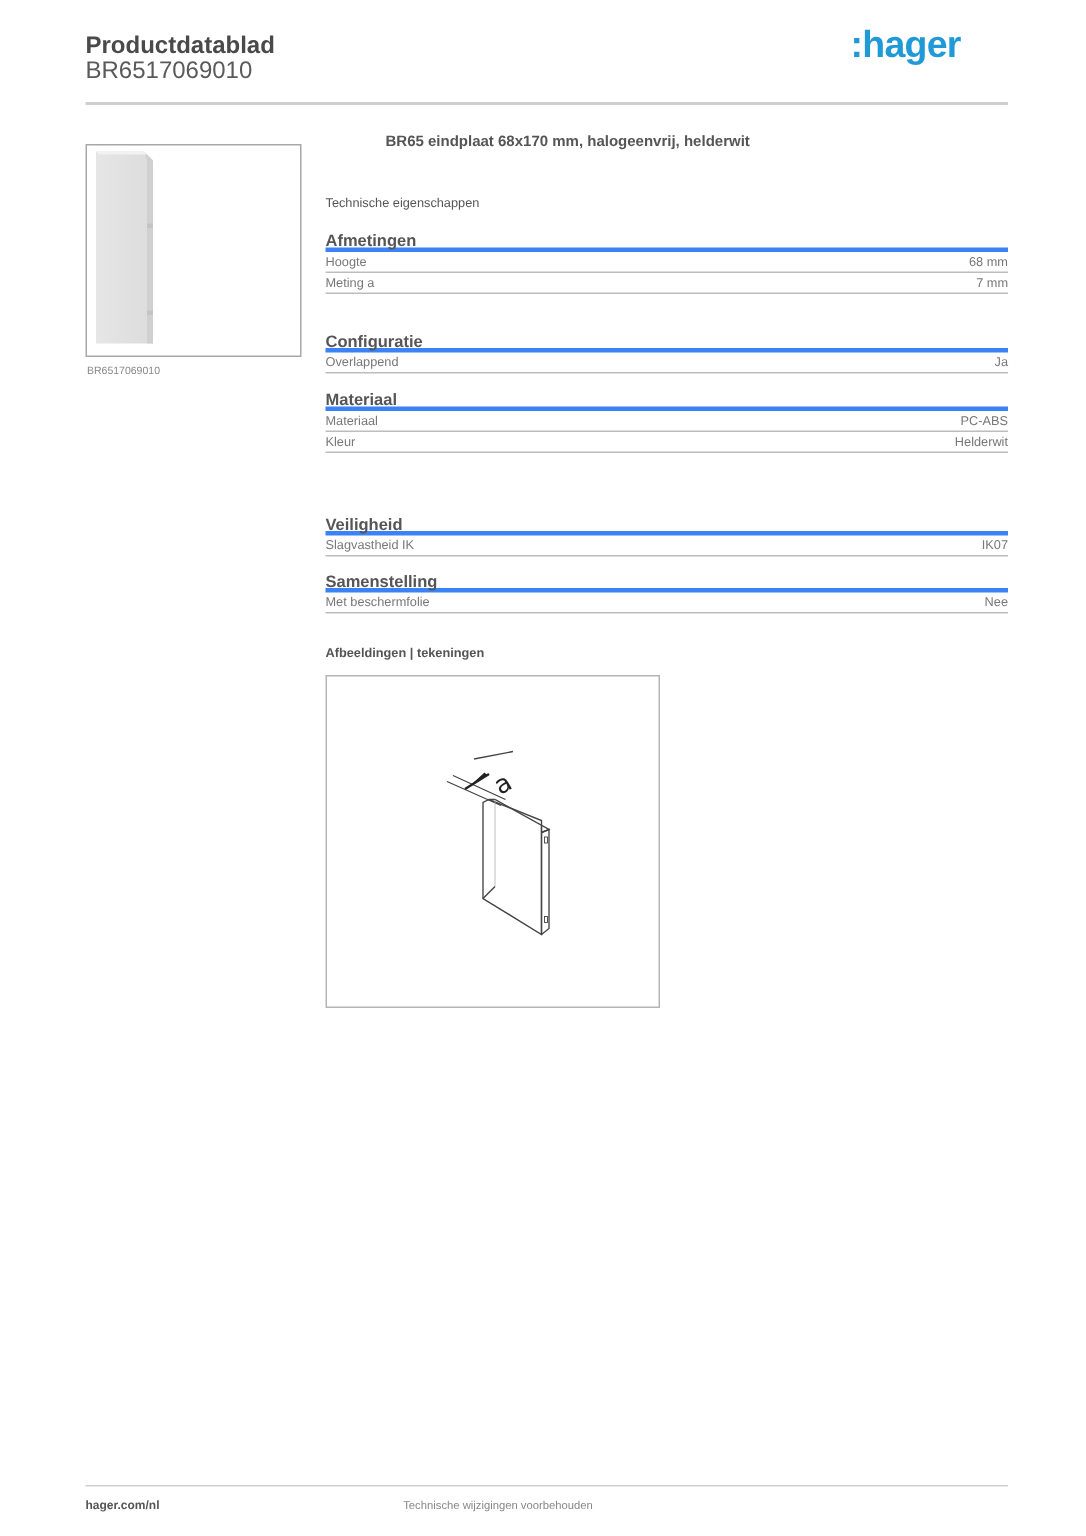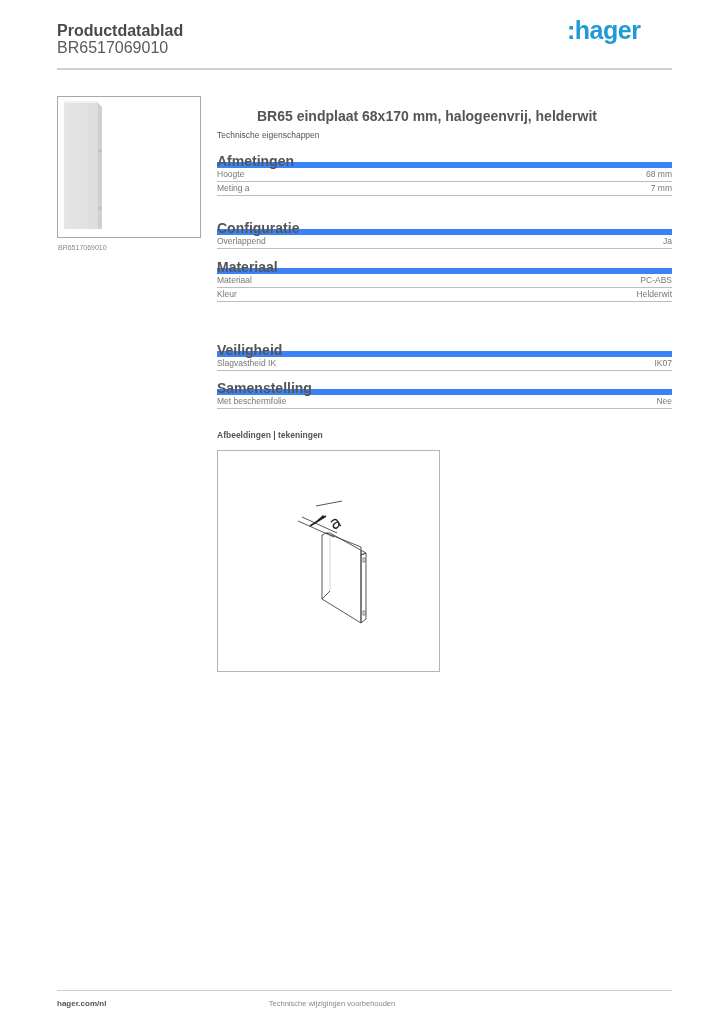--- a/index.html
+++ b/index.html
@@ -7,25 +7,25 @@
   body { position: relative; font-family: "Liberation Sans", sans-serif; color: #555; overflow: hidden; }
 
   .header-title { position: absolute; left: 57px; top: 22px; font-size: 16px; font-weight: bold; color: #4a4a4a; }
   .header-code { position: absolute; left: 57px; top: 39px; font-size: 16px; color: #5a5a5a; }
   .logo { position: absolute; left: 567px; top: 16px; font-size: 25px; font-weight: bold; color: #1f9ad6; letter-spacing: -0.5px; }
   .header-rule { position: absolute; left: 57px; top: 68px; width: 615px; height: 2px; background: #cfcfcf; }
 
   .thumb-box { position: absolute; left: 57px; top: 96px; width: 144px; height: 142px; border: 1px solid #a8a8a8; }
   .thumb-caption { position: absolute; left: 58px; top: 244px; font-size: 7px; color: #888; }
 
-  .product-desc { position: absolute; left: 217px; top: 108px; font-size: 14px; font-weight: bold; color: #555; padding-left: 40px; }
+  .product-desc { position: absolute; left: 217px; top: 89px; font-size: 10px; font-weight: bold; color: #555; padding-left: 40px; }
   .section-title { position: absolute; left: 217px; top: 130px; font-size: 8.5px; font-weight: normal; color: #555; }
 
   .spec-table { position: absolute; left: 217px; width: 455px; }
-  .group-head { font-size: 14px; font-weight: bold; color: #555; height: 13px; line-height: 12px; border-bottom: 6px solid #3b82f6; }
+  .group-head { font-size: 11px; font-weight: bold; color: #555; height: 13px; line-height: 12px; border-bottom: 3px solid #3b82f6; }
   .spec-row { display: flex; justify-content: space-between; font-size: 8.5px; color: #777; height: 14px; line-height: 13px; border-bottom: 1px solid #bdbdbd; }
   .spec-row .val { color: #777; }
 
   .drawings-title { position: absolute; left: 217px; top: 430px; font-size: 8.5px; font-weight: bold; color: #555; }
   .drawing-box { position: absolute; left: 217px; top: 450px; width: 223px; height: 222px; border: 1px solid #b5b5b5; }
 
   .footer-rule { position: absolute; left: 57px; top: 990px; width: 615px; height: 1px; background: #cfcfcf; }
   .footer-left { position: absolute; left: 57px; top: 999px; font-size: 8px; font-weight: bold; color: #555; }
   .footer-center { position: absolute; left: 0; width: 664px; text-align: center; top: 999px; font-size: 7.5px; color: #888; }
   .footer-right { position: absolute; right: 52px; top: 999px; font-size: 8px; font-weight: bold; color: #555; margin-top: 47px; }

